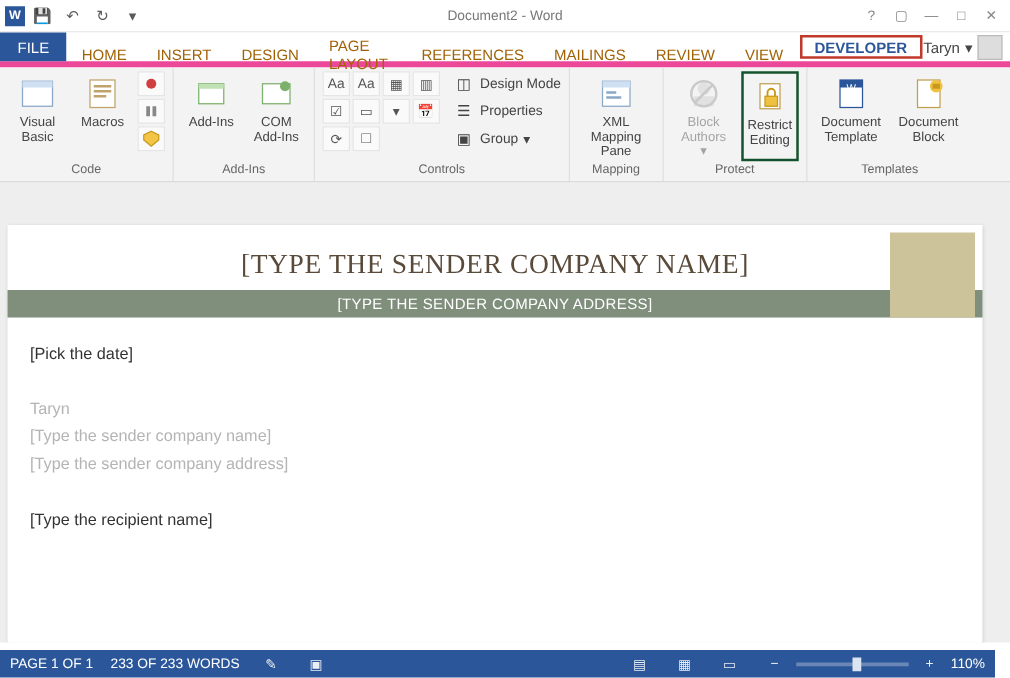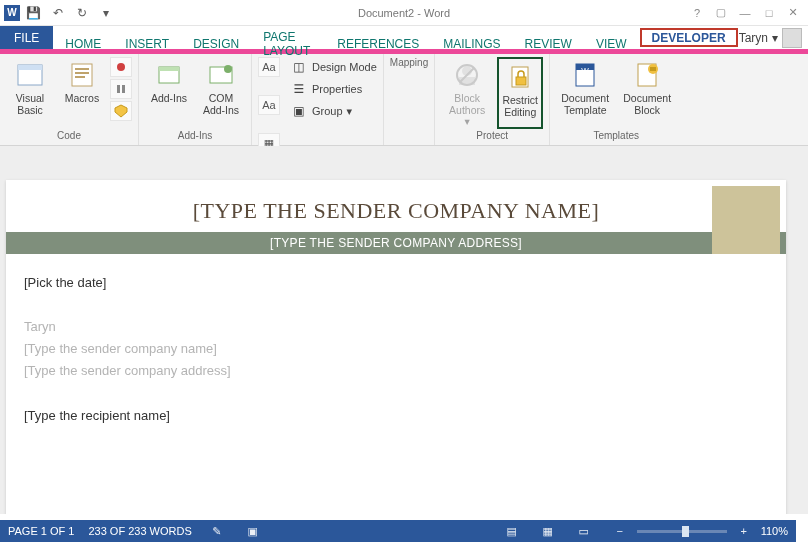--- a/index.html
+++ b/index.html
@@ -6,33 +6,33 @@
 html, body { width: 808px; height: 542px; overflow: hidden; background: #fff; }
 .titlebar { height: 26px; background: #fff; display: flex; align-items: center; font-size: 11px; color: #777; border-bottom: 1px solid #e5e5e5; }
 .titlebar .left { display: flex; align-items: center; gap: 4px; padding-left: 4px; }
 .wicon { width: 16px; height: 16px; background: #2b579a; color: #fff; font-size: 10px; font-weight: bold; display: flex; align-items: center; justify-content: center; }
 .qat-btn { width: 20px; height: 20px; display: flex; align-items: center; justify-content: center; color: #5b5b5b; font-size: 12px; cursor: pointer; }
 .titlebar .title { position: absolute; left: 50%; transform: translateX(-50%); }
 .titlebar .right { margin-left: auto; display: flex; align-items: center; gap: 6px; padding-right: 6px; }
 .win-btn { width: 18px; height: 18px; display: flex; align-items: center; justify-content: center; color: #888; font-size: 11px; cursor: pointer; }
 .tabs { height: 28px; background: #fff; display: flex; align-items: stretch; border-bottom: 5px solid #ec4899; font-size: 12px; }
 .file-tab { background: #2b579a; color: #fff; padding: 0 14px; display: flex; align-items: center; cursor: pointer; }
-.tab { padding: 0 12px; display: flex; align-items: center; color: #0f766e; cursor: pointer; margin-top: 12px; }
+.tab { padding: 0 12px; display: flex; align-items: center; color: #a16207; cursor: pointer; margin-top: 12px; }
 .tab.highlight { border: 2px solid #c0392b; margin: 2px 1px; padding: 0 10px; color: #2b579a; font-weight: bold; }
 .userarea { margin-left: auto; display: flex; align-items: center; gap: 4px; padding-right: 6px; color: #444; font-size: 12px; }
 .avatar { width: 20px; height: 20px; background: #ddd; border: 1px solid #bbb; }
 .ribbon { height: 92px; background: #f3f3f3; border-bottom: 1px solid #d4d4d4; display: flex; }
 .rgroup { display: flex; flex-direction: column; align-items: center; padding: 3px 6px 1px 6px; border-right: 1px solid #e0e0e0; position: relative; }
 .rgroup .body { flex: 1; display: flex; align-items: flex-start; gap: 4px; }
 .rgroup .gname { font-size: 10px; color: #666; height: 14px; }
 .bigbtn { display: flex; flex-direction: column; align-items: center; justify-content: flex-start; width: 48px; height: 72px; font-size: 10.5px; color: #444; text-align: center; line-height: 1.1; cursor: pointer; padding-top: 2px; }
 .bigbtn .ic { width: 32px; height: 32px; margin-bottom: 2px; display: flex; align-items: center; justify-content: center; }
 .bigbtn.highlight { border: 2px solid #14532d; }
 .smgrid { display: flex; flex-direction: column; gap: 2px; }
-.smrow { display: flex; gap: 18px; flex-direction: column; }
+.smrow { display: flex; gap: 2px; }
 .smbtn { width: 22px; height: 20px; display: flex; align-items: center; justify-content: center; font-size: 11px; color: #555; cursor: pointer; background: #fafafa; border: 1px solid #e5e5e5; }
 .proprow { display: flex; align-items: center; gap: 4px; font-size: 11px; color: #444; height: 20px; cursor: pointer; }
 .proprow .picon { width: 18px; height: 16px; display: flex; align-items: center; justify-content: center; font-size: 12px; }
 .docarea { height: 368px; background: #eeeeee; overflow: hidden; position: relative; }
 .page { position: absolute; left: 6px; top: 34px; width: 780px; height: 340px; background: #fff; box-shadow: 0 1px 3px rgba(0,0,0,0.15); padding: 0; }
 .hdrblock { position: relative; }
 .hdrtitle { font-family: "Palatino Linotype", "Book Antiqua", serif; font-size: 22px; color: #5a4a3a; text-align: center; padding: 18px 0 8px 0; letter-spacing: 0.5px; }
 .hdraddr { background: #7f8f7c; color: #fff; font-size: 12px; text-align: center; padding: 4px 0; letter-spacing: 0.3px; }
 .hdrbadge { position: absolute; right: 6px; top: 6px; width: 68px; height: 68px; background: #cdc39a; }
 .docbody { padding: 18px 18px; font-size: 13px; color: #333; line-height: 1.7; }
@@ -183,20 +183,33 @@
             <div class="picon">☰</div>
             <span>Properties</span>
           </div>
         <div class="proprow"><div class="picon">▣</div><span>Group</span> ▾</div>
       </div>
     </div>
     <div class="gname">Controls</div>
   </div>
 
   <div class="rgroup">
+    <div class="body">
+      <div class="bigbtn" style="width:62px">
+        <div class="ic">
+            <svg width="28" height="28">
+              <rect x="3" y="4" width="22" height="20" fill="#fff" stroke="#8aa7c8"></rect>
+              <rect x="3" y="4" width="22" height="5" fill="#cfe0f3"></rect>
+              <rect x="6" y="12" width="8" height="2" fill="#8aa7c8"></rect>
+              <rect x="6" y="16" width="12" height="2" fill="#8aa7c8"></rect>
+            </svg>
+          </div>
+        <span>XML Mapping Pane</span>
+      </div>
+    </div>
     <div class="gname">Mapping</div>
   </div>
 
   <div class="rgroup">
     <div class="body">
       <div class="bigbtn" style="opacity:0.45;width:52px">
         <div class="ic">
             <svg width="28" height="28">
               <circle cx="14" cy="10" r="5" fill="#ccc"></circle>
               <rect x="6" y="16" width="16" height="8" fill="#ccc"></rect>

